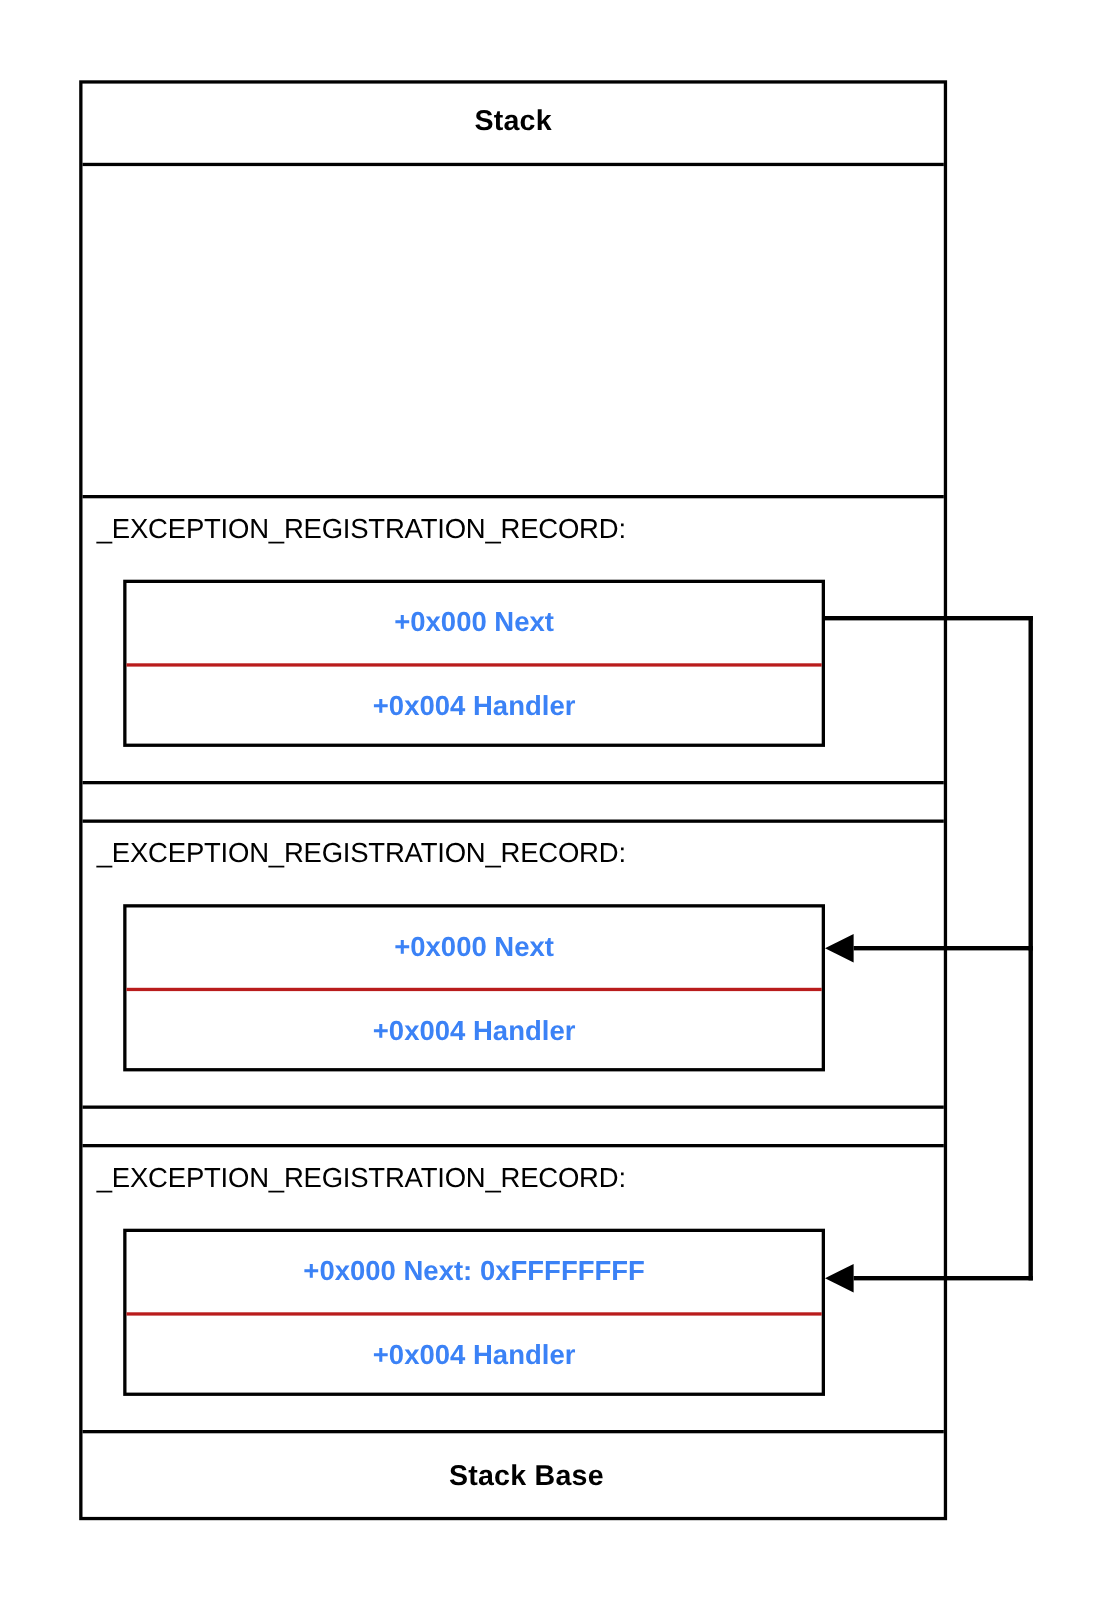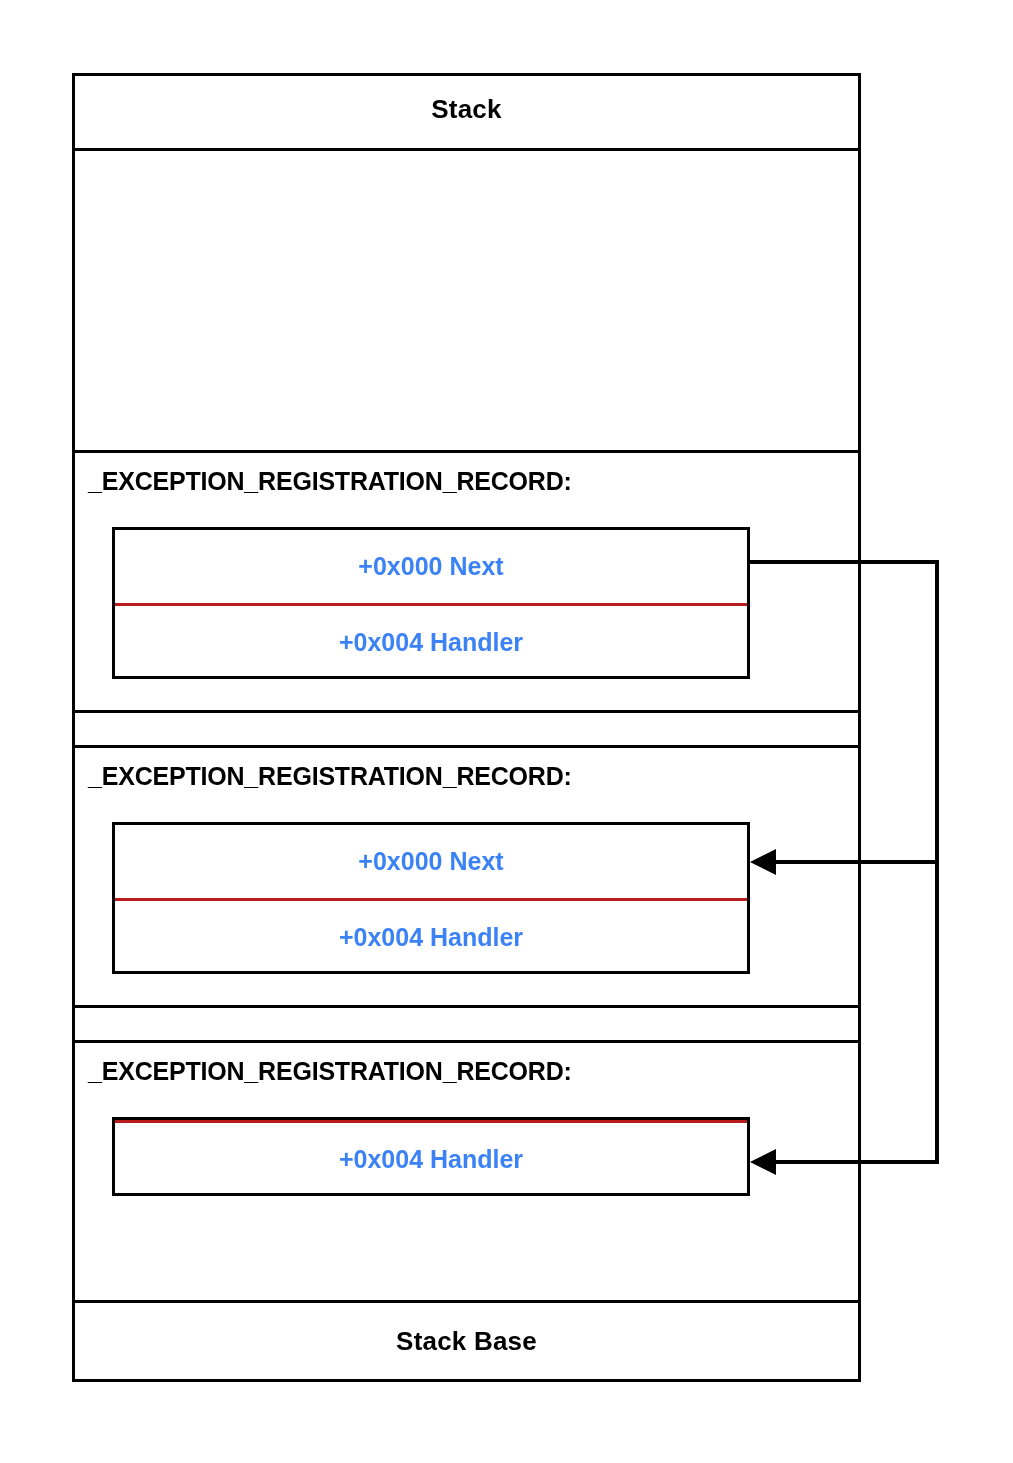--- a/index.html
+++ b/index.html
@@ -55,21 +55,21 @@
   .record {
     position: absolute;
     left: 0;
     width: 100%;
   }
   .record-title {
     position: absolute;
     left: 13px;
     top: 14px;
     font-size: 25px;
-    font-weight: bold;
+    font-weight: normal;
     color: #000000;
     white-space: nowrap;
     letter-spacing: -0.2px;
     text-align: center;
   }
 
   
   .fieldbox {
     position: absolute;
     left: 37px;
@@ -145,26 +145,27 @@
       </div>
     </div>
     <div class="hdiv" style="top:929px;"></div>
 
     <div style="position:absolute;left:0;top:932px;width:100%;height:32px;"></div>
     <div class="hdiv" style="top:964px;"></div>
 
     <div class="record" style="top:967px;height:257px;">
       <div class="record-title">_EXCEPTION_REGISTRATION_RECORD:</div>
       <div class="fieldbox" style="top:74px;">
+        <div class="field">+0x000 Next: 0xFFFFFFFF</div>
         <div class="field divided">+0x004 Handler</div>
       </div>
     </div>
     <div class="hdiv" style="top:1224px;"></div>
 
-    <div class="stack-label" style="top:1250px;">Stack Base</div>
+    <div class="stack-label" style="top:1250px;margin-left:12px;">Stack Base</div>
   </div>
 
   <div class="conn-h" style="left:750px; top:560px; width:189px;"></div>
   <div class="conn-v" style="left:935px; top:560px; height:304px;"></div>
   <div class="conn-h" style="left:776px; top:860px; width:163px;"></div>
   <div class="arrow-left" style="left:750px; top:849px;"></div>
 
   <div class="conn-v" style="left:935px; top:860px; height:304px;"></div>
   <div class="conn-h" style="left:776px; top:1160px; width:163px;"></div>
   <div class="arrow-left" style="left:750px; top:1149px;"></div>

